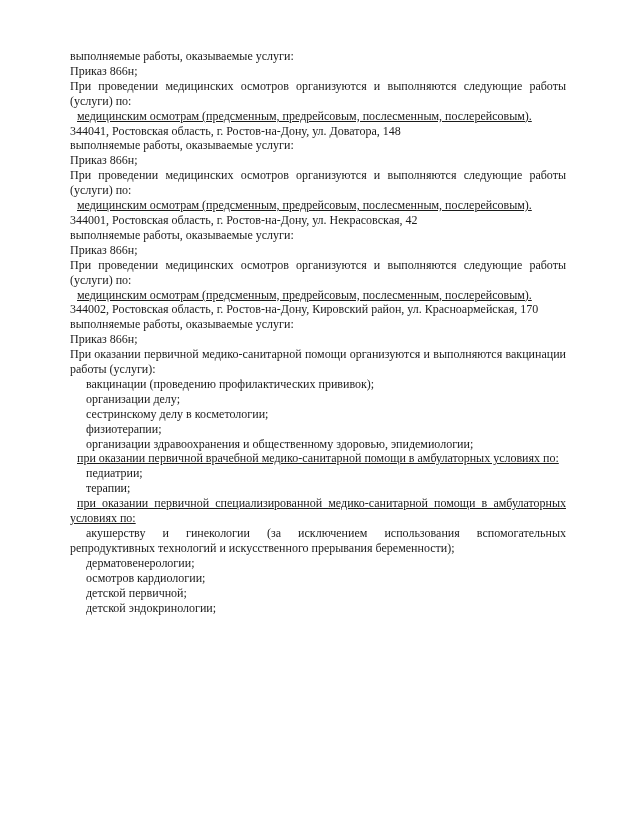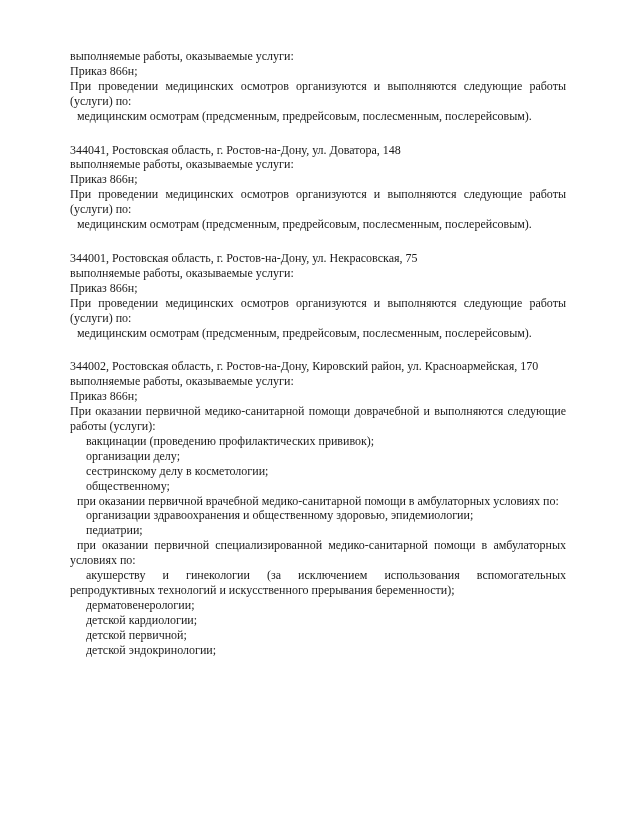--- a/index.html
+++ b/index.html
@@ -15,30 +15,30 @@
   }
   .page {
     box-sizing: border-box;
     width: 630px;
     height: 640px;
     padding: 49px 64px 0 70px;
     background: #ffffff;
     color: #1a1a1a;
   }
   .entry { margin: 0; }
-  .entry + .entry { margin-top: 19px; }
+  .entry + .entry { }
   .ln {
     margin: 0;
     font-size: 12px;
     line-height: 14.9px;
     text-align: justify;
     color: #1a1a1a;
   }
   .i0 { text-indent: 0; }
-  .i1 { text-indent: 7px; }
+  .i1 { text-indent: 7px; text-decoration: underline; }
   .i2 { text-indent: 16px; }
 </style>
 </head>
 <body>
 
 <div class="page">
 
   <div class="entry">
     <p class="ln i0">выполняемые работы, оказываемые услуги:</p>
     <p class="ln i0">Приказ 866н;</p>
@@ -48,40 +48,41 @@
 
   <div class="entry">
     <p class="ln i0">344041, Ростовская область, г. Ростов-на-Дону, ул. Доватора, 148</p>
     <p class="ln i0">выполняемые работы, оказываемые услуги:</p>
     <p class="ln i0">Приказ 866н;</p>
     <p class="ln i0">При проведении медицинских осмотров организуются и выполняются следующие работы (услуги) по:</p>
     <p class="ln i1">медицинским осмотрам (предсменным, предрейсовым, послесменным, послерейсовым).</p>
   </div>
 
   <div class="entry">
-    <p class="ln i0">344001, Ростовская область, г. Ростов-на-Дону, ул. Некрасовская, 75</p>
+    <p class="ln i0">344001, Ростовская область, г. Ростов-на-Дону, ул. Некрасовская, 42</p>
     <p class="ln i0">выполняемые работы, оказываемые услуги:</p>
     <p class="ln i0">Приказ 866н;</p>
     <p class="ln i0">При проведении медицинских осмотров организуются и выполняются следующие работы (услуги) по:</p>
     <p class="ln i1">медицинским осмотрам (предсменным, предрейсовым, послесменным, послерейсовым).</p>
   </div>
 
   <div class="entry">
     <p class="ln i0">344002, Ростовская область, г. Ростов-на-Дону, Кировский район, ул. Красноармейская, 170</p>
     <p class="ln i0">выполняемые работы, оказываемые услуги:</p>
     <p class="ln i0">Приказ 866н;</p>
-    <p class="ln i0">При оказании первичной медико-санитарной помощи доврачебной и выполняются следующие работы (услуги):</p>
+    <p class="ln i0">При оказании первичной медико-санитарной помощи организуются и выполняются вакцинации работы (услуги):</p>
     <p class="ln i2">вакцинации (проведению профилактических прививок);</p>
     <p class="ln i2">организации делу;</p>
     <p class="ln i2">сестринскому делу в косметологии;</p>
-    <p class="ln i2">общественному;</p>
+    <p class="ln i2">физиотерапии;</p>
+    <p class="ln i2">организации здравоохранения и общественному здоровью, эпидемиологии;</p>
     <p class="ln i1">при оказании первичной врачебной медико-санитарной помощи в амбулаторных условиях по:</p>
-    <p class="ln i2">организации здравоохранения и общественному здоровью, эпидемиологии;</p>
     <p class="ln i2">педиатрии;</p>
+    <p class="ln i2">терапии;</p>
     <p class="ln i1">при оказании первичной специализированной медико-санитарной помощи в амбулаторных условиях по:</p>
     <p class="ln i2">акушерству и гинекологии (за исключением использования вспомогательных репродуктивных технологий и искусственного прерывания беременности);</p>
     <p class="ln i2">дерматовенерологии;</p>
-    <p class="ln i2">детской кардиологии;</p>
+    <p class="ln i2">осмотров кардиологии;</p>
     <p class="ln i2">детской первичной;</p>
     <p class="ln i2">детской эндокринологии;</p>
   </div>
 
 </div>
 
 </body></html>

